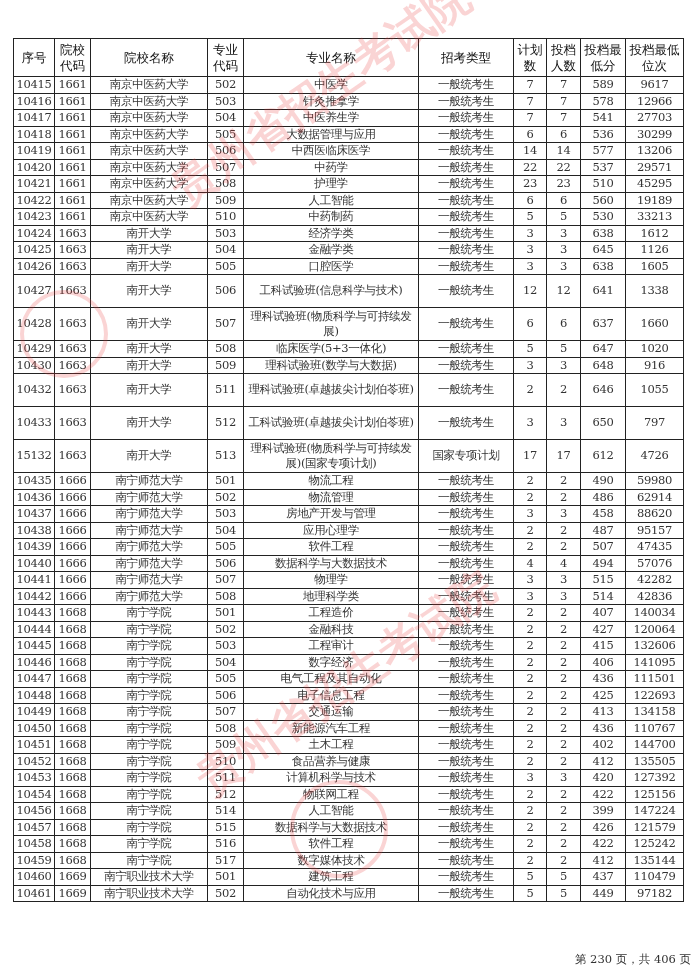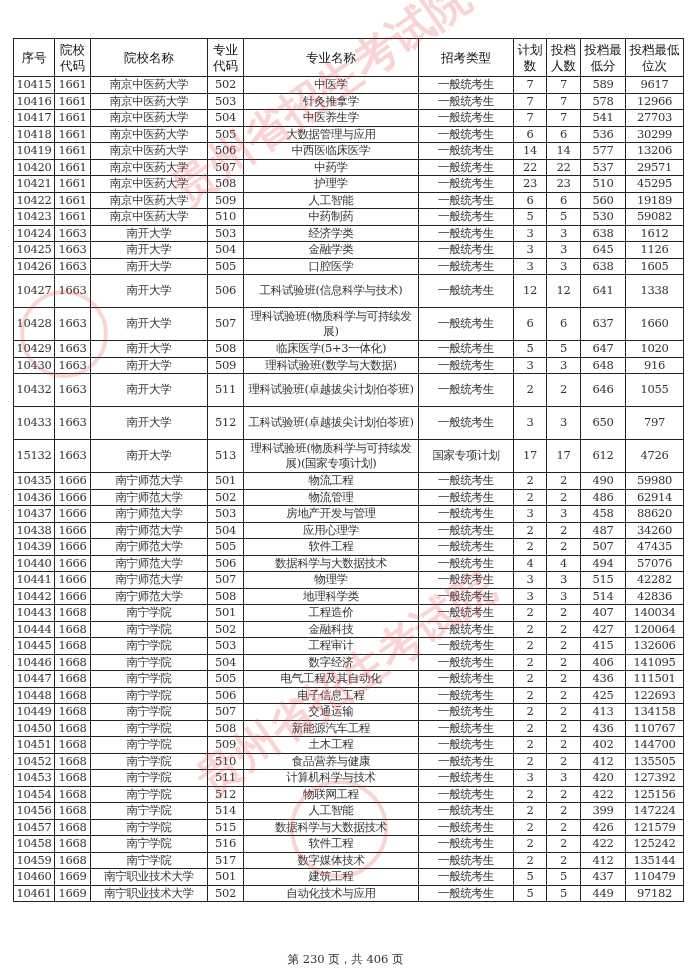--- a/index.html
+++ b/index.html
@@ -15,21 +15,21 @@
   table.grid td { font-size: 11.5px; line-height: 15.5px; height: 15.5px; color: #333; letter-spacing: -0.3px; }
   table.grid td.major { white-space: normal; }
   table.grid tr.tall td { height: 32px; }
   .wm { position: absolute; pointer-events: none; color: rgba(230, 60, 60, 0.22);
         font-family: "DejaVu Sans", "Liberation Sans", sans-serif; font-weight: bold; white-space: nowrap; }
   .wm1 { left: 160px; top: 170px; font-size: 44px; transform: rotate(-35deg); transform-origin: left top; }
   .wm2 { left: 185px; top: 760px; font-size: 44px; transform: rotate(-35deg); transform-origin: left top; }
   .seal { position: absolute; border: 4px solid rgba(230,60,60,0.22); border-radius: 50%; pointer-events: none; }
   .seal1 { left: 20px; top: 290px; width: 80px; height: 80px; }
   .seal2 { left: 290px; top: 780px; width: 90px; height: 90px; }
-  .footer { position: absolute; left: 0; width: 691px; top: 952px; text-align: center;
+  .footer { position: absolute; left: 0; width: 691px; top: 952px; text-align: right;
             font-size: 11.5px; color: #333; font-family: "DejaVu Serif", "Liberation Serif", serif; }
 </style>
 </head>
 <body>
 
 <div class="page">
   <table class="grid">
     <colgroup>
       <col style="width:41px">
         <col style="width:36px">
@@ -156,21 +156,21 @@
         <tr>
           <td>10423</td>
           <td>1661</td>
           <td>南京中医药大学</td>
           <td>510</td>
           <td class="major">中药制药</td>
           <td class="major">一般统考生</td>
           <td>5</td>
           <td>5</td>
           <td>530</td>
-          <td>59082</td>
+          <td>33213</td>
         </tr>
         <tr>
           <td>10424</td>
           <td>1663</td>
           <td>南开大学</td>
           <td>503</td>
           <td class="major">经济学类</td>
           <td class="major">一般统考生</td>
           <td>3</td>
           <td>3</td>
@@ -324,21 +324,21 @@
         <tr>
           <td>10438</td>
           <td>1666</td>
           <td>南宁师范大学</td>
           <td>504</td>
           <td class="major">应用心理学</td>
           <td class="major">一般统考生</td>
           <td>2</td>
           <td>2</td>
           <td>487</td>
-          <td>34260</td>
+          <td>95157</td>
         </tr>
         <tr>
           <td>10439</td>
           <td>1666</td>
           <td>南宁师范大学</td>
           <td>505</td>
           <td class="major">软件工程</td>
           <td class="major">一般统考生</td>
           <td>2</td>
           <td>2</td>

